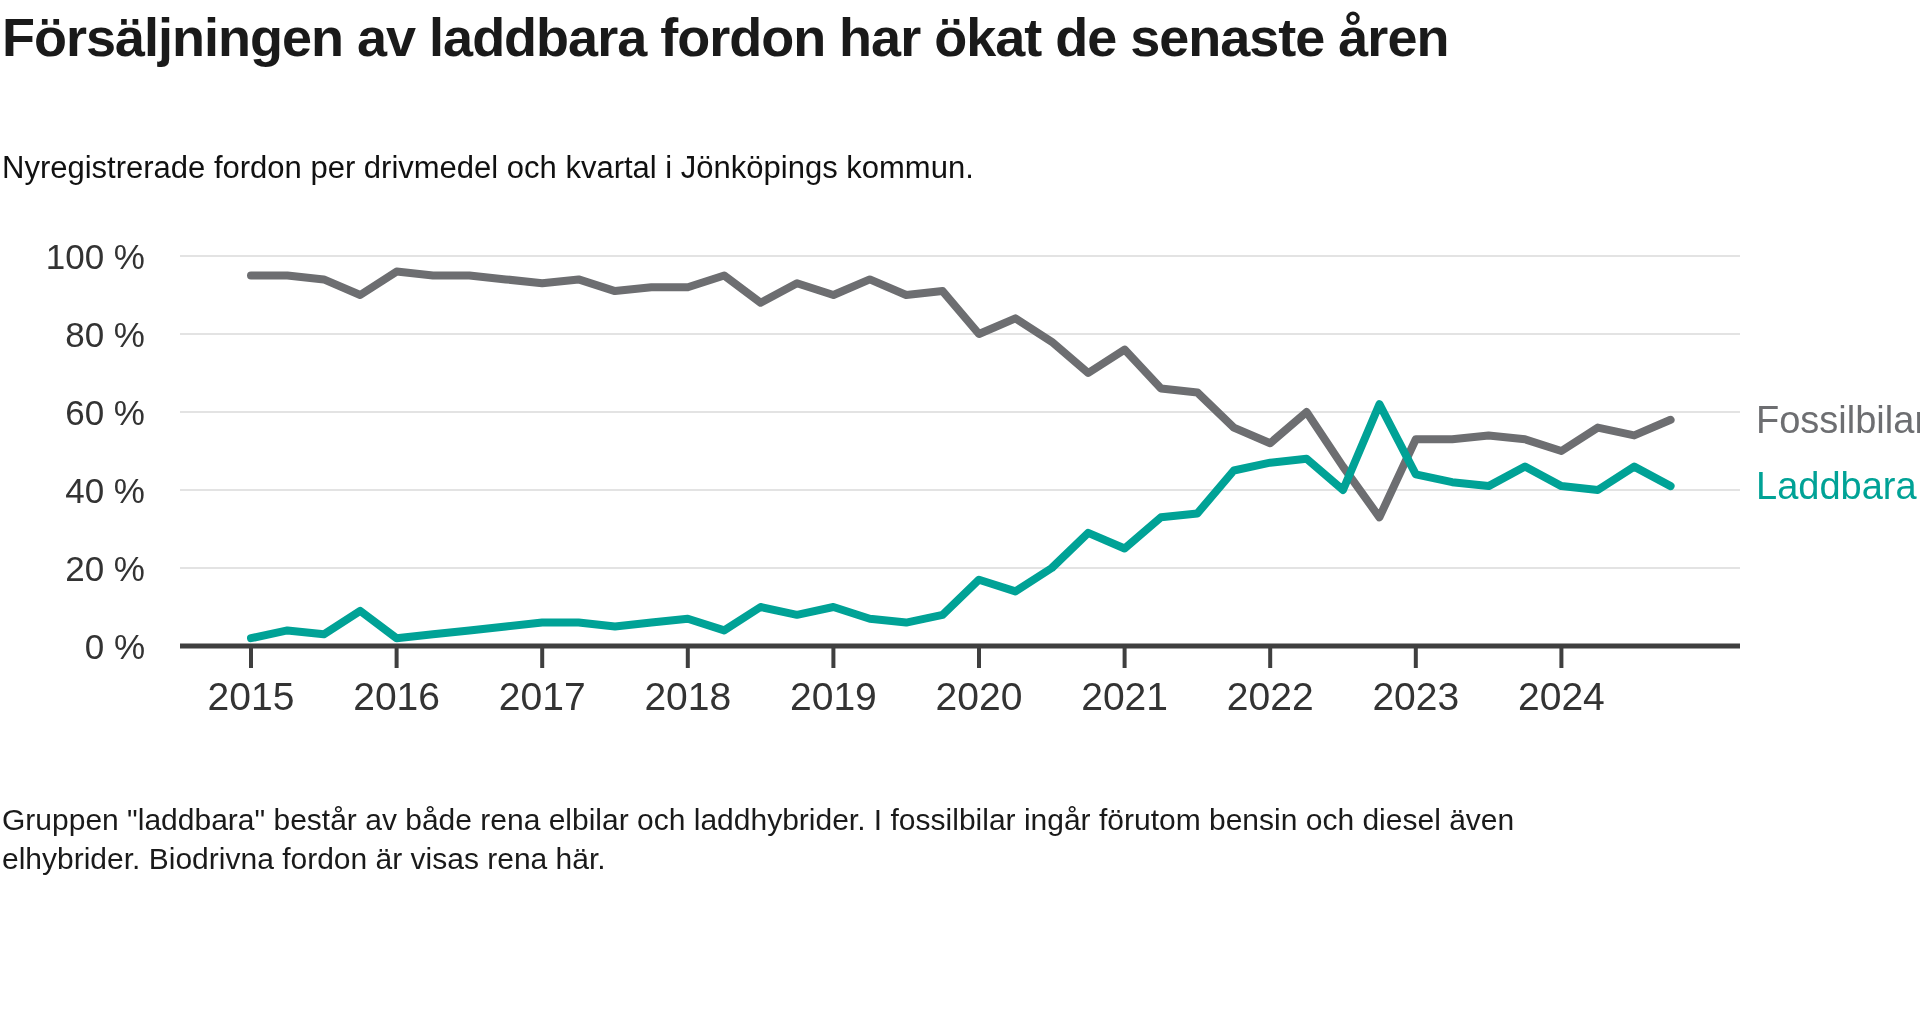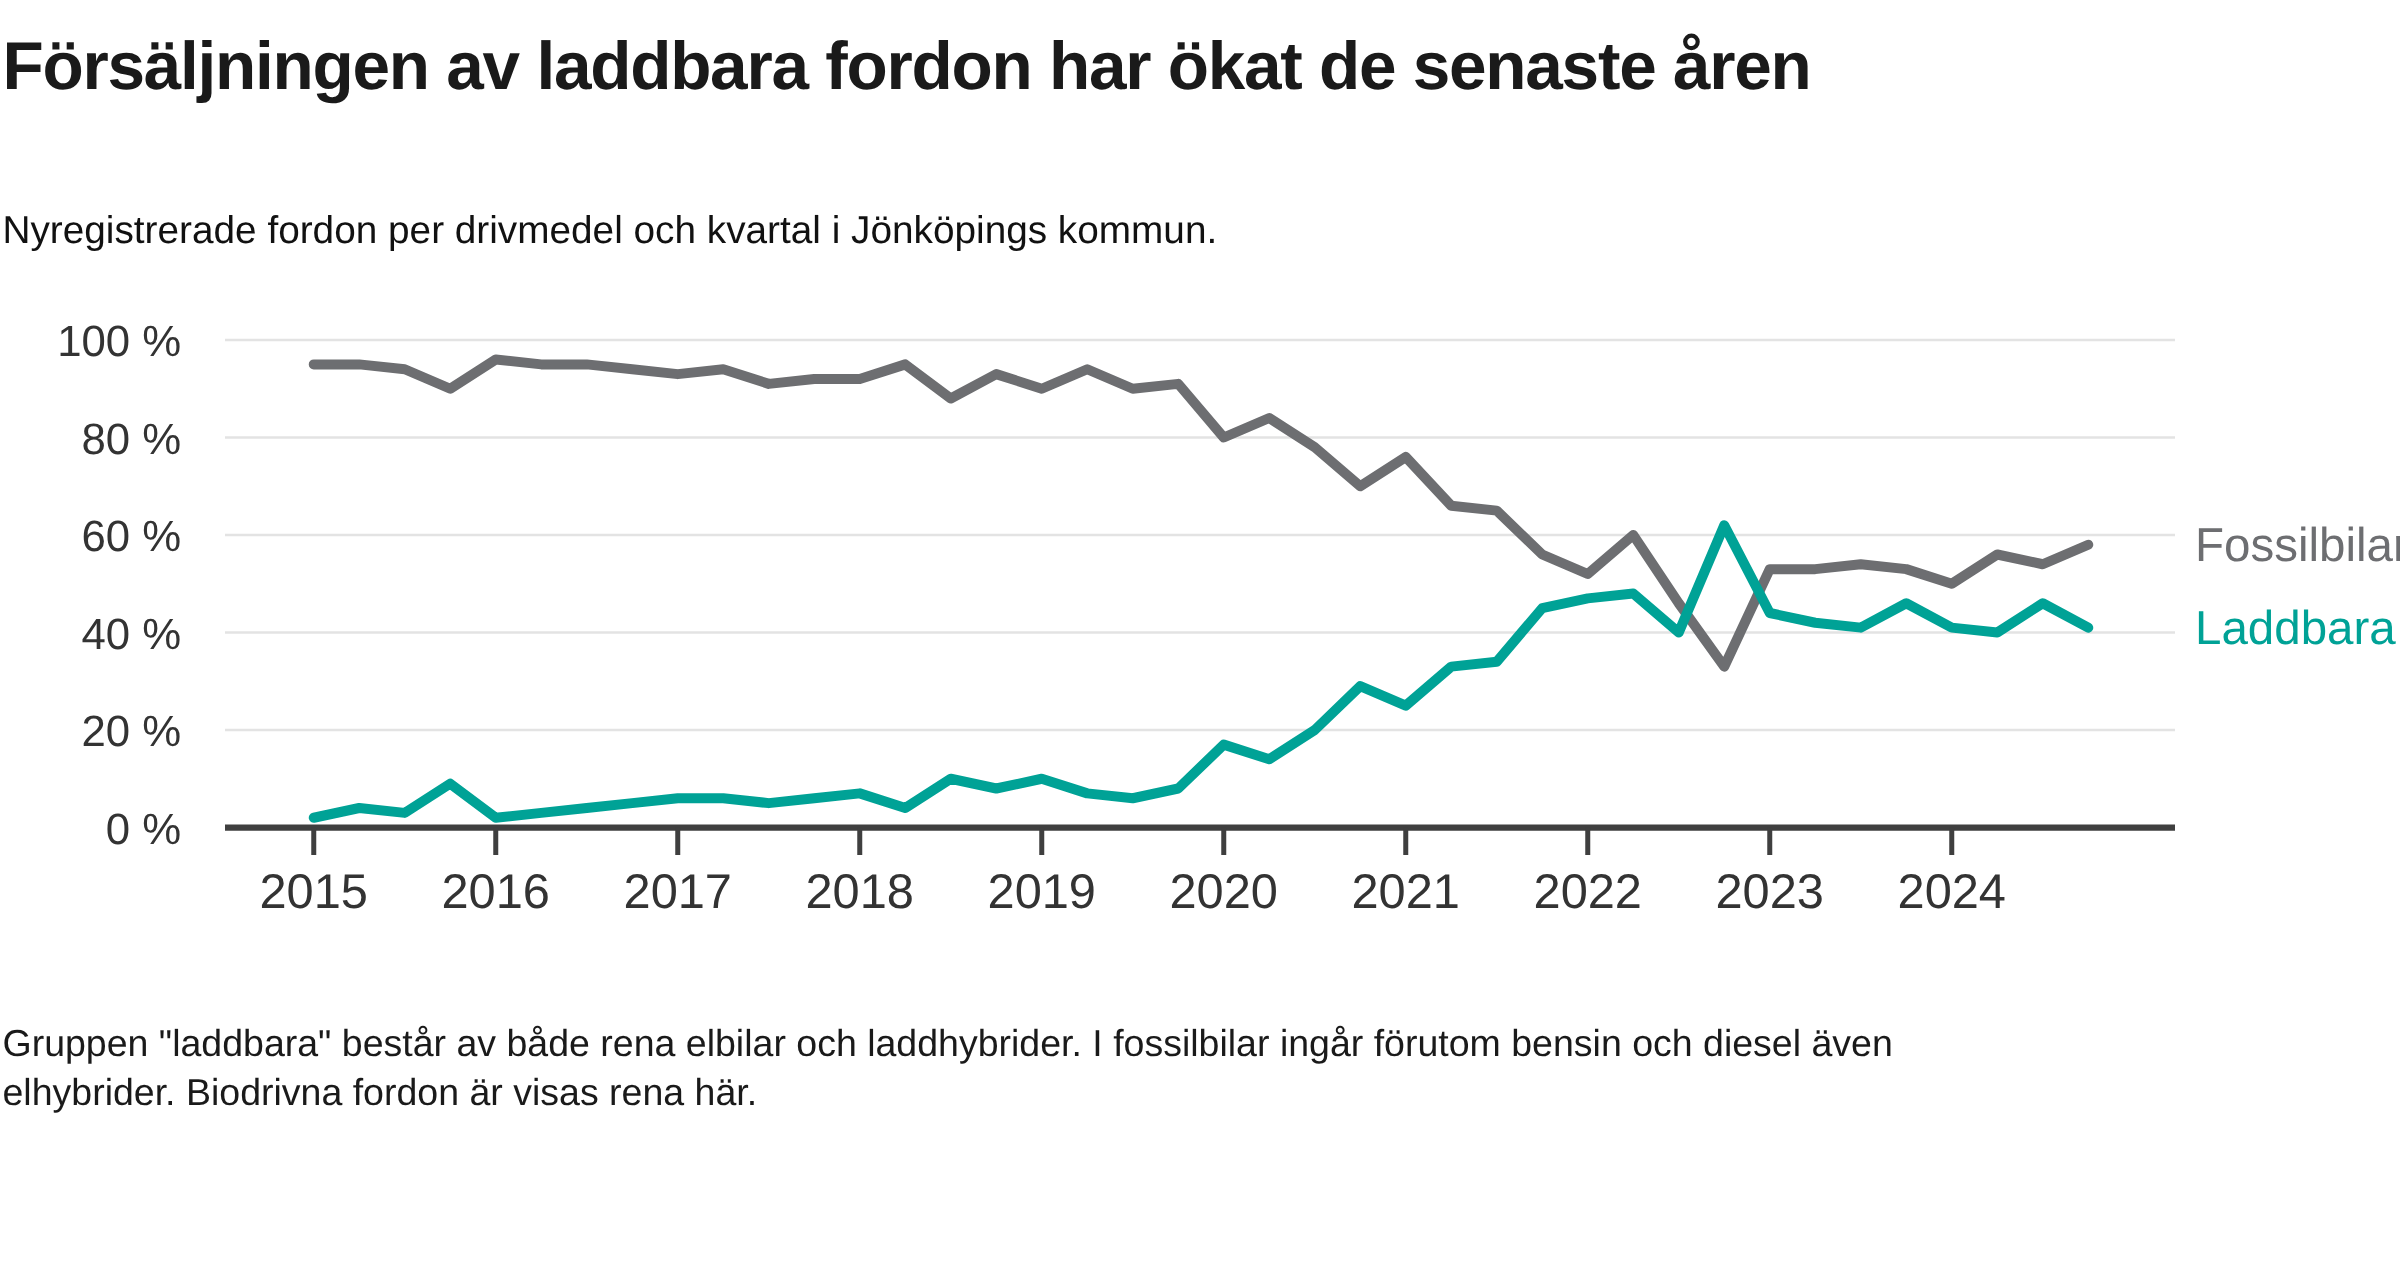--- a/index.html
+++ b/index.html
@@ -3,21 +3,20 @@
 <meta charset="utf-8">
 <style>
   html,body{margin:0;padding:0;background:#ffffff;}
   .page{
     position:relative;
     width:1920px;height:898px;
     background:#ffffff;
     font-family:"Liberation Sans", sans-serif;
     color:#1a1a1a;
     overflow:hidden;
-    margin-top:16px;
   }
   .title{
     position:absolute;left:2px;top:6px;
     font-size:54px;font-weight:700;letter-spacing:-1px;
     color:#1a1a1a;margin:0;
   }
   .subtitle{
     position:absolute;left:2px;top:150px;
     font-size:31px;font-weight:400;color:#111111;margin:0;
   }

